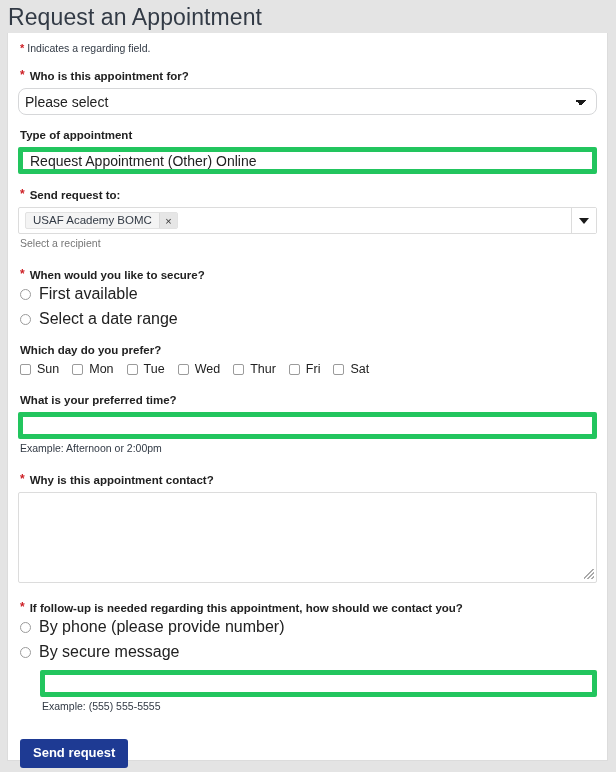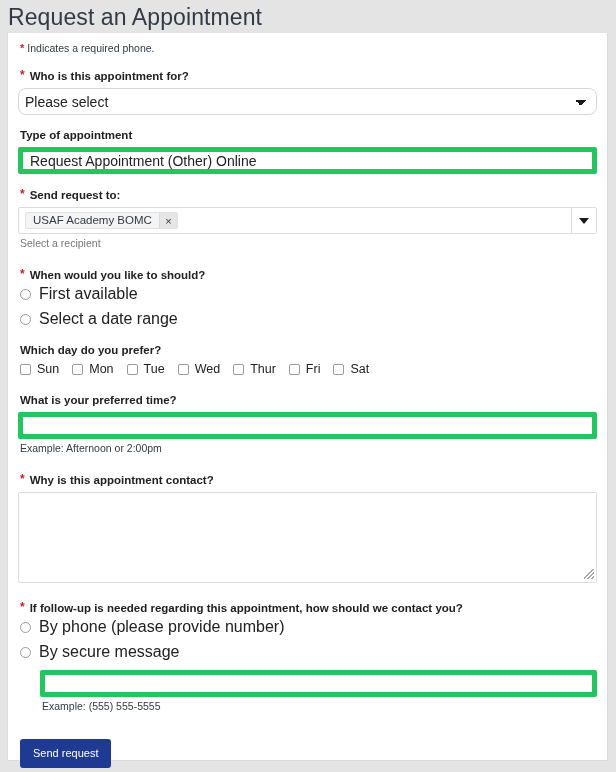--- a/index.html
+++ b/index.html
@@ -240,22 +240,22 @@
       linear-gradient(135deg, transparent 44%, #aaaaaa 44%, #aaaaaa 52%, transparent 52%),
       linear-gradient(135deg, transparent 64%, #aaaaaa 64%, #aaaaaa 72%, transparent 72%),
       linear-gradient(135deg, transparent 84%, #aaaaaa 84%, #aaaaaa 92%, transparent 92%);
   }
   .indent { margin-left: 22px; margin-right: 0; }
   .indent input.txt { width: 100%; }
   .submit-btn {
     display: inline-block;
     background: #1e3a93;
     color: #ffffff;
-    font-size: 11px;
-    font-weight: 400;
+    font-size: 13px;
+    font-weight: 700;
     font-family: "Liberation Sans", sans-serif;
     border: none;
     border-radius: 3px;
     padding: 7px 13px 8px 13px;
     margin: 13px 0 0 2px;
     cursor: pointer;
     line-height: 14px;
   }
   .sec-gap { margin-top: 17px; }
 </style>
@@ -263,21 +263,21 @@
 <body>
 
 <div class="page">
 
   <h1 class="page-title">Request an Appointment</h1>
 
   <div class="card">
     <div class="card-inner">
 
       <p class="req-note">
-        <span class="ast">*</span><span>Indicates a required phone.</span>
+        <span class="ast">*</span><span>Indicates a regarding field.</span>
       </p>
 
       
       <div class="field">
         <label class="flabel">
           <span class="ast-lg">*</span><span>Who is this appointment for?</span>
         </label>
         <select class="sel">
           <option>Please select</option>
         </select>
@@ -304,21 +304,21 @@
           <span class="ms-toggle">
             <span class="caret-down"></span>
           </span>
         </div>
         <div class="helper">Select a recipient</div>
       </div>
 
       
       <div class="field sec-gap">
         <label class="flabel">
-          <span class="ast-lg">*</span><span>When would you like to should?</span>
+          <span class="ast-lg">*</span><span>When would you like to secure?</span>
         </label>
         <div class="radio-row">
           <span class="radio-mark"></span>
           <span class="radio-label">First available</span>
         </div>
         <div class="radio-row">
           <span class="radio-mark"></span>
           <span class="radio-label">Select a date range</span>
         </div>
       </div>

